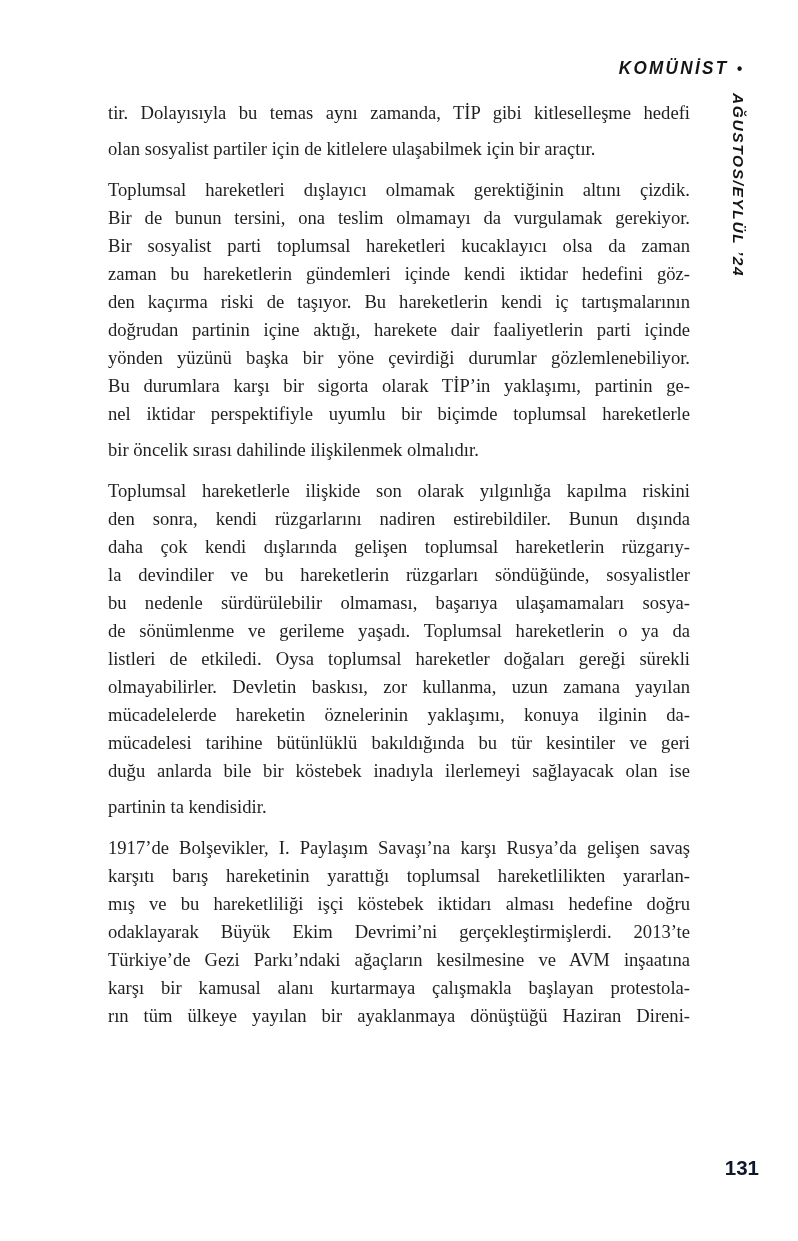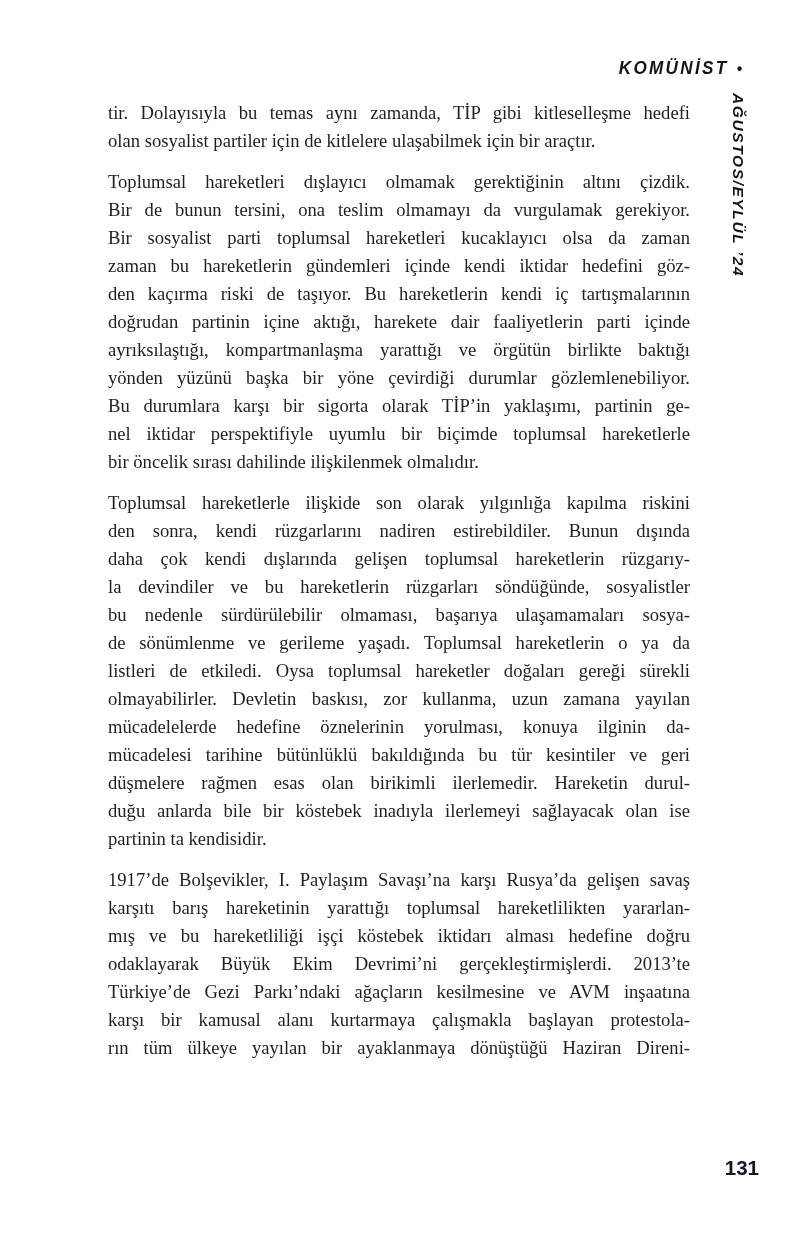--- a/index.html
+++ b/index.html
@@ -55,21 +55,21 @@
     line-height: 28px;
   }
   .paragraph { margin: 0 0 13px 0; }
   .line {
     text-align: justify;
     text-align-last: justify;
     height: 28px;
     overflow: hidden;
     white-space: normal;
   }
-  .line-last { text-align-last: left; }
+  .line-last { text-align-last: left; margin-top: 8px; }
   .page-number {
     position: absolute;
     top: 1156px;
     right: 39px;
     font-family: "Liberation Sans", sans-serif;
     font-weight: 700;
     font-size: 20.5px;
     color: #0f172a;
   }
 </style>
@@ -89,38 +89,36 @@
         <div class="line">tir. Dolayısıyla bu temas aynı zamanda, TİP gibi kitleselleşme hedefi</div>
         <div class="line line-last">olan sosyalist partiler için de kitlelere ulaşabilmek için bir araçtır.</div>
       </div>
       <div class="paragraph">
         <div class="line">Toplumsal hareketleri dışlayıcı olmamak gerektiğinin altını çizdik.</div>
         <div class="line">Bir de bunun tersini, ona teslim olmamayı da vurgulamak gerekiyor.</div>
         <div class="line">Bir sosyalist parti toplumsal hareketleri kucaklayıcı olsa da zaman</div>
         <div class="line">zaman bu hareketlerin gündemleri içinde kendi iktidar hedefini göz-</div>
         <div class="line">den kaçırma riski de taşıyor. Bu hareketlerin kendi iç tartışmalarının</div>
         <div class="line">doğrudan partinin içine aktığı, harekete dair faaliyetlerin parti içinde</div>
-        <div class="line">ayrıksılaştığı, kompartmanlaşma yarattığı ve örgütün birlikte baktığı</div>
         <div class="line">yönden yüzünü başka bir yöne çevirdiği durumlar gözlemlenebiliyor.</div>
         <div class="line">Bu durumlara karşı bir sigorta olarak TİP’in yaklaşımı, partinin ge-</div>
         <div class="line">nel iktidar perspektifiyle uyumlu bir biçimde toplumsal hareketlerle</div>
         <div class="line line-last">bir öncelik sırası dahilinde ilişkilenmek olmalıdır.</div>
       </div>
       <div class="paragraph">
         <div class="line">Toplumsal hareketlerle ilişkide son olarak yılgınlığa kapılma riskini</div>
         <div class="line">den sonra, kendi rüzgarlarını nadiren estirebildiler. Bunun dışında</div>
         <div class="line">daha çok kendi dışlarında gelişen toplumsal hareketlerin rüzgarıy-</div>
         <div class="line">la devindiler ve bu hareketlerin rüzgarları söndüğünde, sosyalistler</div>
         <div class="line">bu nedenle sürdürülebilir olmaması, başarıya ulaşamamaları sosya-</div>
         <div class="line">de sönümlenme ve gerileme yaşadı. Toplumsal hareketlerin o ya da</div>
         <div class="line">listleri de etkiledi. Oysa toplumsal hareketler doğaları gereği sürekli</div>
         <div class="line">olmayabilirler. Devletin baskısı, zor kullanma, uzun zamana yayılan</div>
-        <div class="line">mücadelelerde hedefine öznelerinin yorulması, konuya ilginin da-</div>
+        <div class="line">mücadelelerde hareketin öznelerinin yaklaşımı, konuya ilginin da-</div>
         <div class="line">mücadelesi tarihine bütünlüklü bakıldığında bu tür kesintiler ve geri</div>
-        <div class="line">düşmelere rağmen esas olan birikimli ilerlemedir. Hareketin durul-</div>
         <div class="line">duğu anlarda bile bir köstebek inadıyla ilerlemeyi sağlayacak olan ise</div>
         <div class="line line-last">partinin ta kendisidir.</div>
       </div>
       <div class="paragraph">
         <div class="line">1917’de Bolşevikler, I. Paylaşım Savaşı’na karşı Rusya’da gelişen savaş</div>
         <div class="line">karşıtı barış hareketinin yarattığı toplumsal hareketlilikten yararlan-</div>
         <div class="line">mış ve bu hareketliliği işçi köstebek iktidarı alması hedefine doğru</div>
         <div class="line">odaklayarak Büyük Ekim Devrimi’ni gerçekleştirmişlerdi. 2013’te</div>
         <div class="line">Türkiye’de Gezi Parkı’ndaki ağaçların kesilmesine ve AVM inşaatına</div>
         <div class="line">karşı bir kamusal alanı kurtarmaya çalışmakla başlayan protestola-</div>

